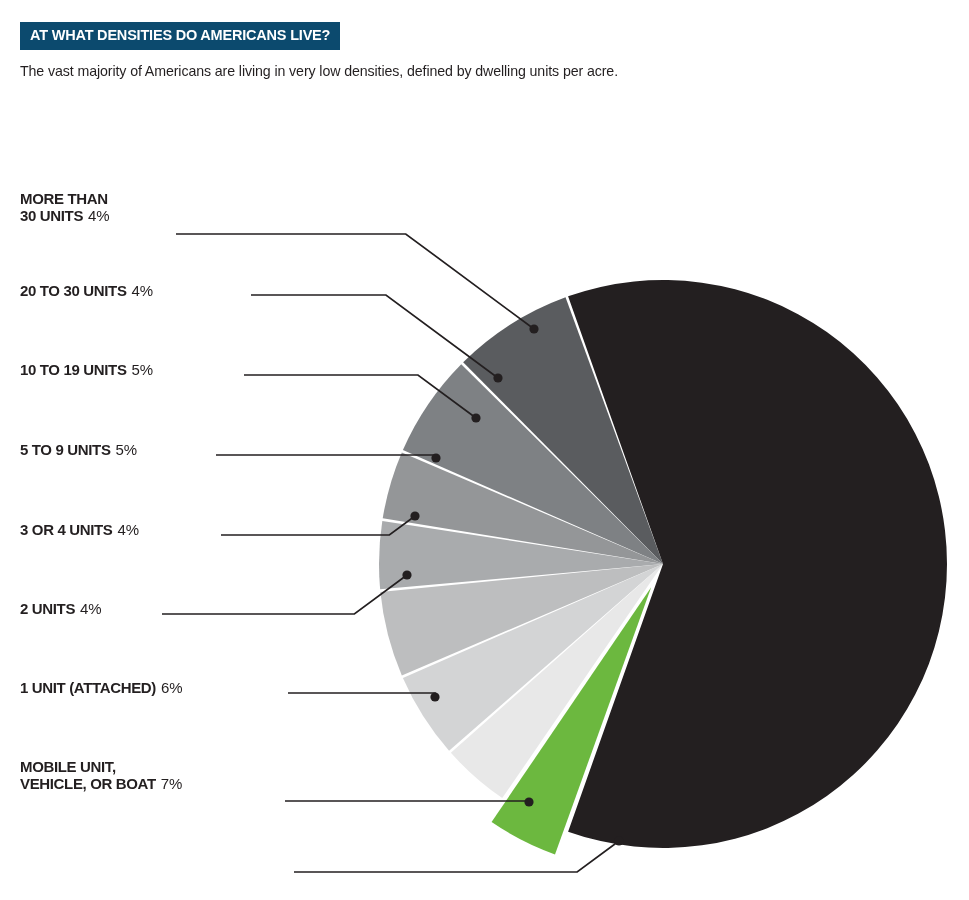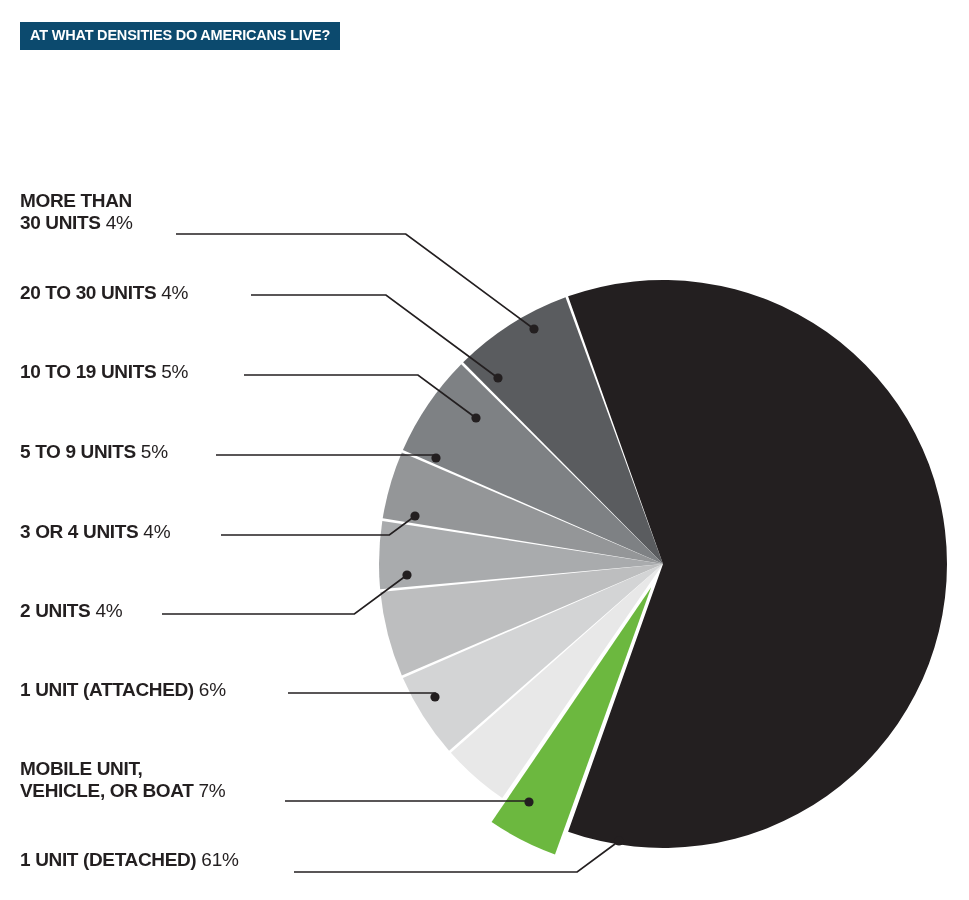--- a/index.html
+++ b/index.html
@@ -55,41 +55,42 @@
     position: absolute;
     left: 0;
     top: 0;
     width: 969px;
     height: 900px;
   }
 
   
   .cat-label {
     position: absolute;
-    font-size: 19px;
+    font-size: 15px;
     color: #231f20;
     white-space: nowrap;
     line-height: 1.16;
     letter-spacing: -0.35px;
   }
   .cat-label .cat-name {
     font-weight: bold;
   }
   .cat-label .cat-pct {
     font-weight: 400;
     margin-left: 5px;
     letter-spacing: -0.2px;
   }
   .cat-label .cat-name-l1 { display: block; font-weight: bold; }
 </style>
 </head>
 <body>
 
 <div id="header-block">
   <div id="title-bar">AT WHAT DENSITIES DO AMERICANS LIVE?</div>
+  <div id="subtitle">The vast majority of Americans are living in very low densities, defined by dwelling units per acre.</div>
 </div>
 
 <div id="chart-area">
   <svg id="pie-svg" viewBox="0 0 969 900">
       <path d="M 651.1962470067717 587.1661696288976 L 554.9946776571089 854.3763080118977 A 284 284 0 0 1 491.5645676967665 822.0570527228731 Z" fill="#6cb83f"></path>
       <path d="M 663 564 L 502.2427684024316 798.1220034278832 A 284 284 0 0 1 450.8723421529674 752.8328805487336 Z" fill="#e8e8e8"></path>
       <path d="M 663 564 L 449.0694778296497 750.7879323830136 A 284 284 0 0 1 402.9020395318178 678.0396902849702 Z" fill="#d3d4d5"></path>
       <path d="M 663 564 L 401.81933740495384 675.537713292019 A 284 284 0 0 1 380.3919374903447 592.0835005748704 Z" fill="#bdbebf"></path>
       <path d="M 663 564 L 380.1353799877411 589.3694056950569 A 284 284 0 0 1 382.2865068648016 520.9194385849613 Z" fill="#a9abad"></path>
       <path d="M 663 564 L 382.71297753733415 518.2268087302946 A 284 284 0 0 1 401.81933740495384 452.46228670798087 Z" fill="#949698"></path>
@@ -145,16 +146,13 @@
 
   <div class="cat-label" style="left:20px; top:679px;">
     <span class="cat-name">1 UNIT (ATTACHED)</span><span class="cat-pct">6%</span>
   </div>
 
   <div class="cat-label" style="left:20px; top:758px;">
     <span class="cat-name-l1">MOBILE UNIT,</span>
     <span class="cat-name">VEHICLE, OR BOAT</span><span class="cat-pct">7%</span>
   </div>
 
-  <div class="cat-label" style="left:20px; top:849px;">
-    <span class="cat-name">1 UNIT (DETACHED)</span><span class="cat-pct">61%</span>
-  </div>
 </div>
 
 </body></html>

